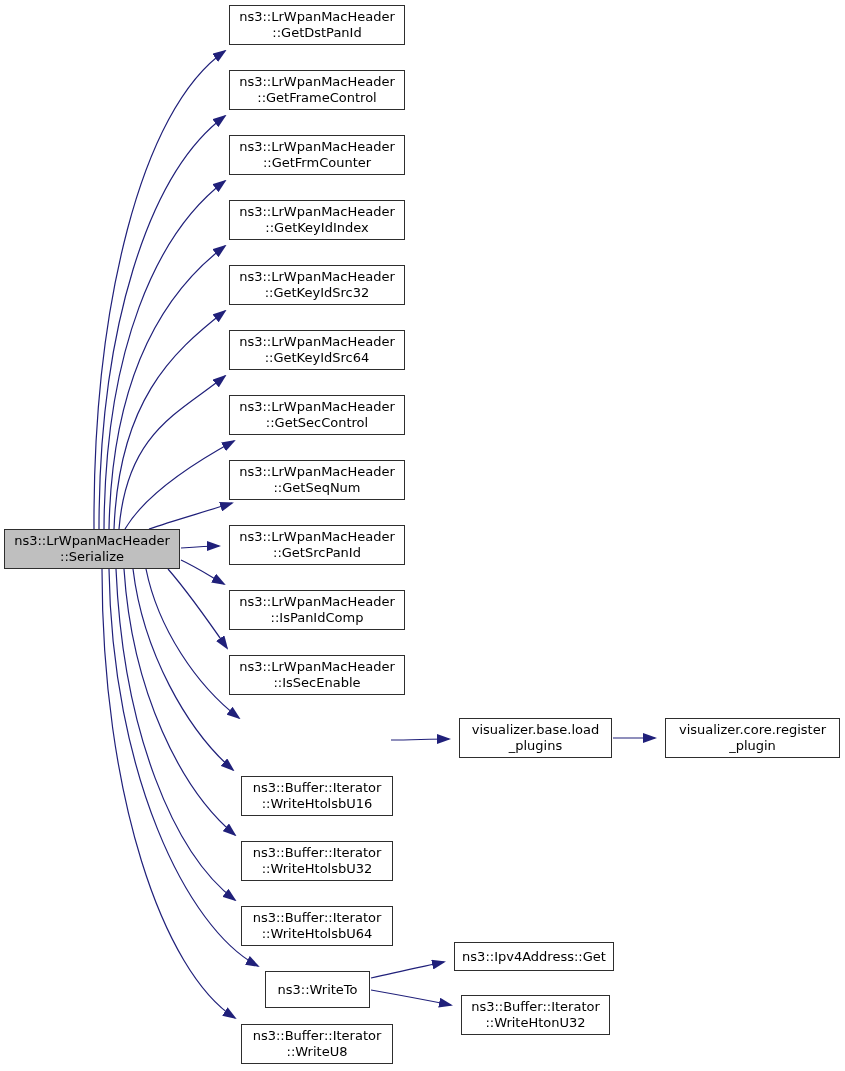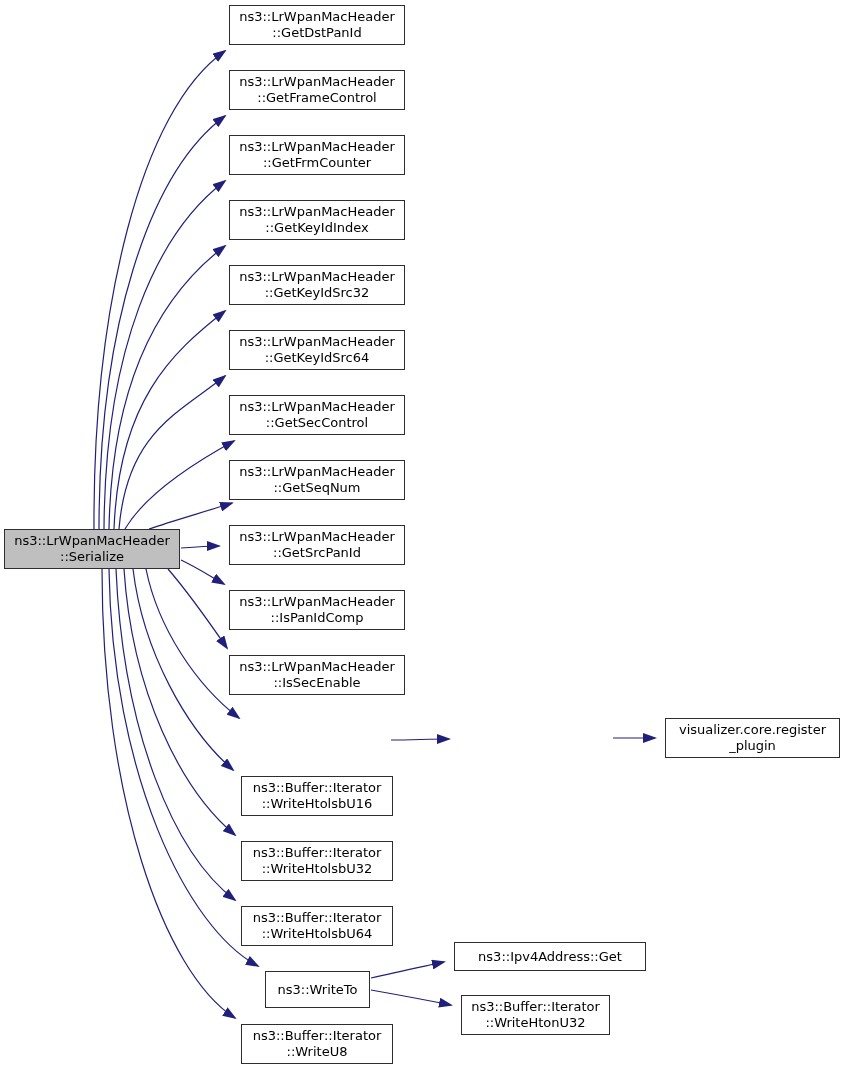--- a/index.html
+++ b/index.html
@@ -109,22 +109,24 @@
 ::WriteHtolsbU32</div>
 
   <div class="node" style="left:241px;top:906px;width:152px;height:40px">ns3::Buffer::Iterator
 ::WriteHtolsbU64</div>
 
   <div class="node" style="left:265px;top:971px;width:105px;height:37px">ns3::WriteTo</div>
 
   <div class="node" style="left:241px;top:1024px;width:152px;height:40px">ns3::Buffer::Iterator
 ::WriteU8</div>
 
+  <div class="node" style="left:459px;top:718px;width:153px;height:40px">visualizer.base.load
+_plugins</div>
 
   <div class="node" style="left:665px;top:718px;width:175px;height:40px">visualizer.core.register
 _plugin</div>
 
-  <div class="node" style="left:454px;top:942px;width:192px;height:29px">ns3::Ipv4Address::Get</div>
+  <div class="node" style="left:454px;top:942px;width:160px;height:29px">ns3::Ipv4Address::Get</div>
 
   <div class="node" style="left:461px;top:995px;width:149px;height:40px">ns3::Buffer::Iterator
 ::WriteHtonU32</div>
 
 </div>
 
 </body></html>

